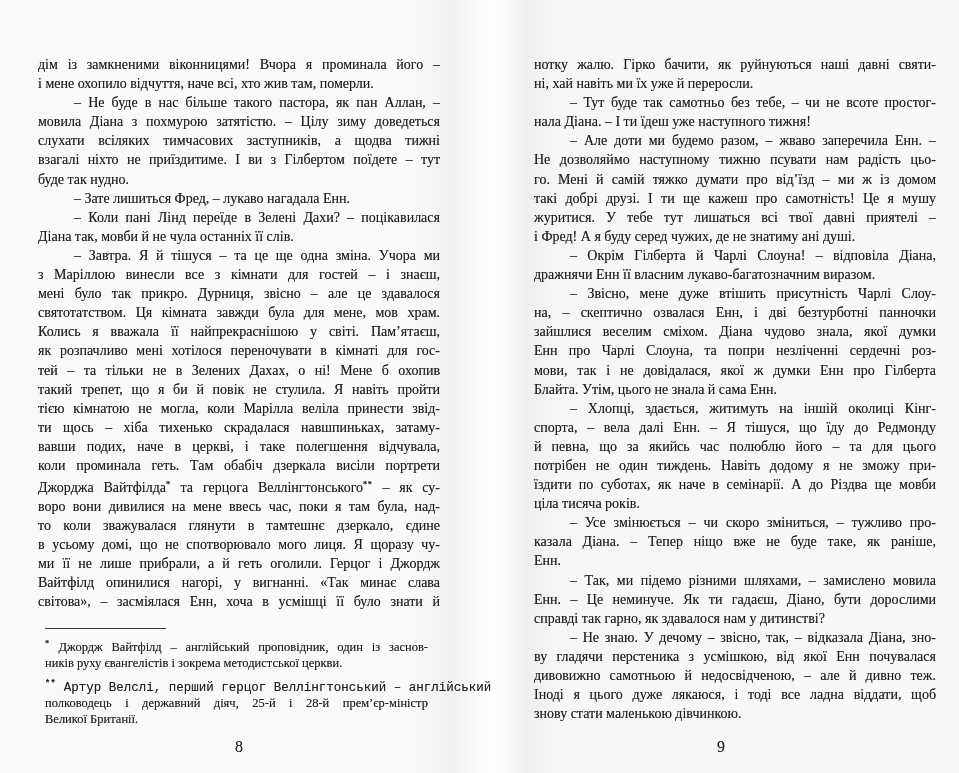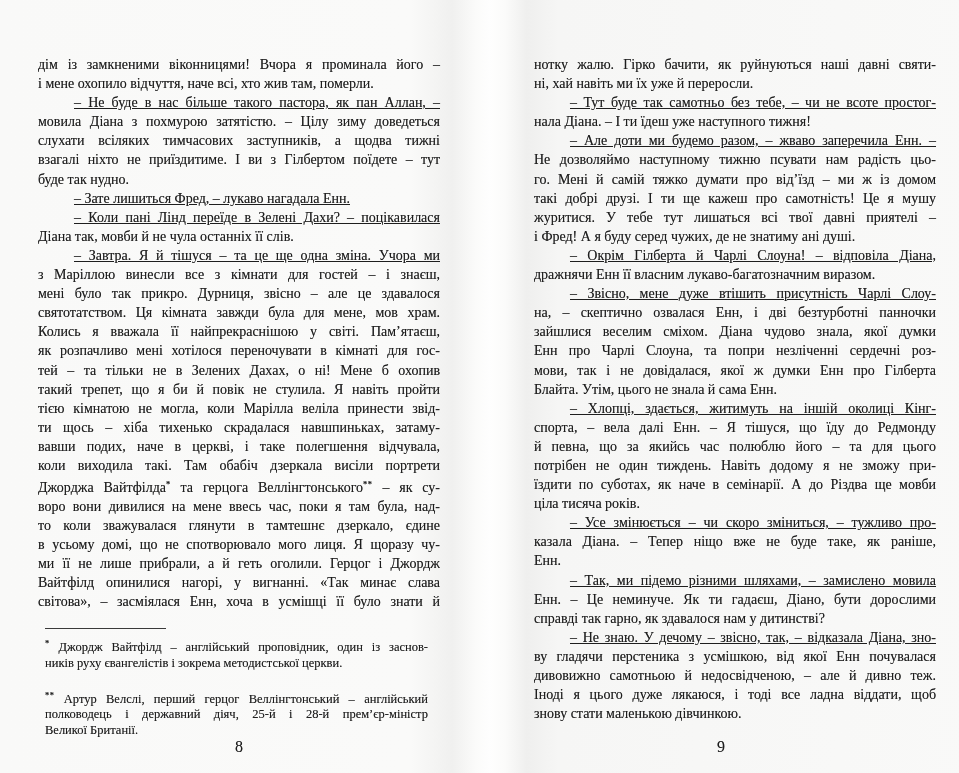--- a/index.html
+++ b/index.html
@@ -36,22 +36,22 @@
     text-shadow: 0 0 0.5px rgba(40,40,40,0.55);
   }
   .page-text.left  { left: 38px; }
   .page-text.right { left: 520px; margin-left: 14px; }
   .line {
     white-space: nowrap;
     text-align: justify;
     text-align-last: justify;
   }
   .line.rag { text-align-last: left; }
-  .line.ind { text-indent: 36px; text-decoration: underline; }
-  .line.gap { margin-top: 16px; }
+  .line.ind { text-indent: 36px; }
+  .line.gap { margin-top: 5px; font-family: Liberation Mono, monospace; }
   .it  { }
   .sup {
     font-size: 8.5px;
     vertical-align: 4.5px;
     font-weight: bold;
     letter-spacing: 0.5px;
   }
   .footnotes {
     position: absolute;
     left: 26px;
@@ -104,21 +104,21 @@
         <div class="line"><span>з Маріллою винесли все з кімнати для гостей – і знаєш,</span></div>
         <div class="line"><span>мені було так прикро. Дурниця, звісно – але це здавалося</span></div>
         <div class="line"><span>святотатством. Ця кімната завжди була для мене, мов храм.</span></div>
         <div class="line"><span>Колись я вважала її найпрекраснішою у світі. Пам’ятаєш,</span></div>
         <div class="line"><span>як розпачливо мені хотілося переночувати в кімнаті для гос-</span></div>
         <div class="line"><span>тей – та тільки не в Зелених Дахах, о ні! Мене б охопив</span></div>
         <div class="line"><span>такий трепет, що я би й повік не стулила. Я навіть </span><span class="it">пройти</span></div>
         <div class="line"><span>тією кімнатою не могла, коли Марілла веліла принести звід-</span></div>
         <div class="line"><span>ти щось – хіба тихенько скрадалася навшпиньках, затаму-</span></div>
         <div class="line"><span>вавши подих, наче в церкві, і таке полегшення відчувала,</span></div>
-        <div class="line"><span>коли виходила такі. Там обабіч дзеркала висіли портрети</span></div>
+        <div class="line"><span>коли проминала геть. Там обабіч дзеркала висіли портрети</span></div>
         <div class="line"><span>Джорджа Вайтфілда</span><span class="sup">*</span><span> та герцога Веллінгтонського</span><span class="sup">**</span><span> – як су-</span></div>
         <div class="line"><span>воро вони дивилися на мене ввесь час, поки я там була, над-</span></div>
         <div class="line"><span>то коли зважувалася глянути в тамтешнє дзеркало, єдине</span></div>
         <div class="line"><span>в усьому домі, що не спотворювало мого лиця. Я щоразу чу-</span></div>
         <div class="line"><span>ми її не лише прибрали, а й геть оголили. Герцог і Джордж</span></div>
         <div class="line"><span>Вайтфілд опинилися нагорі, у вигнанні. «Так минає слава</span></div>
         <div class="line"><span>світова», – засміялася Енн, хоча в усмішці її було знати й</span></div>
       </div>
 
     <div class="footnotes">

